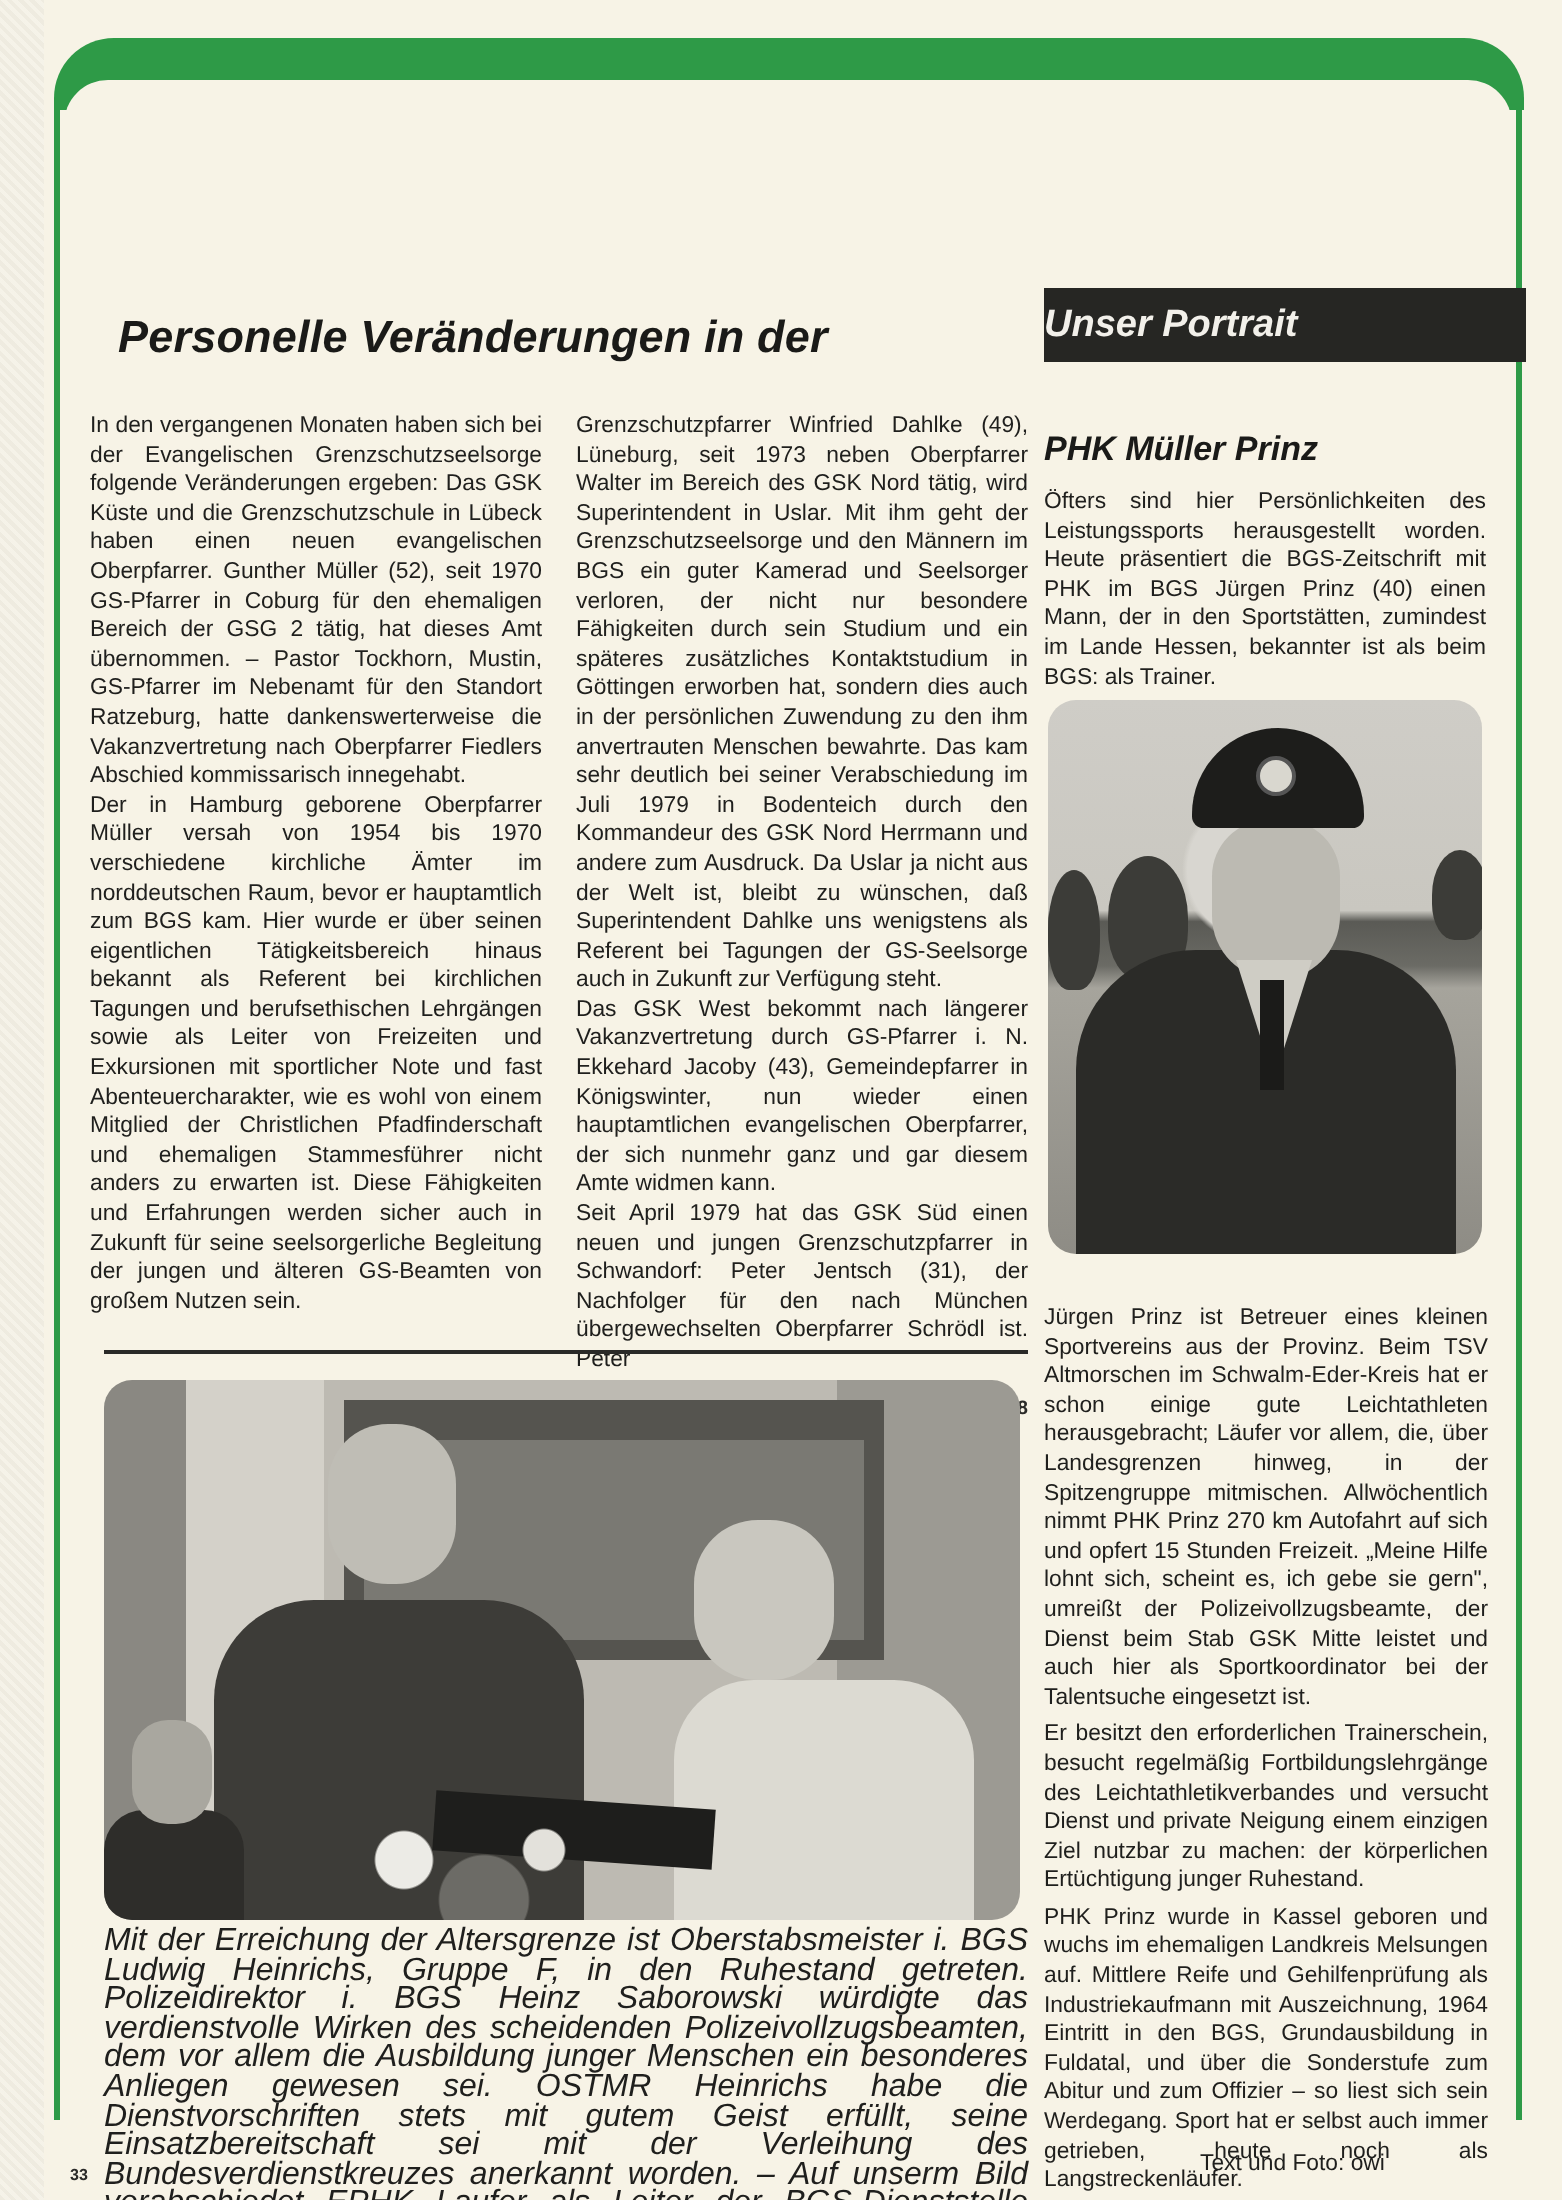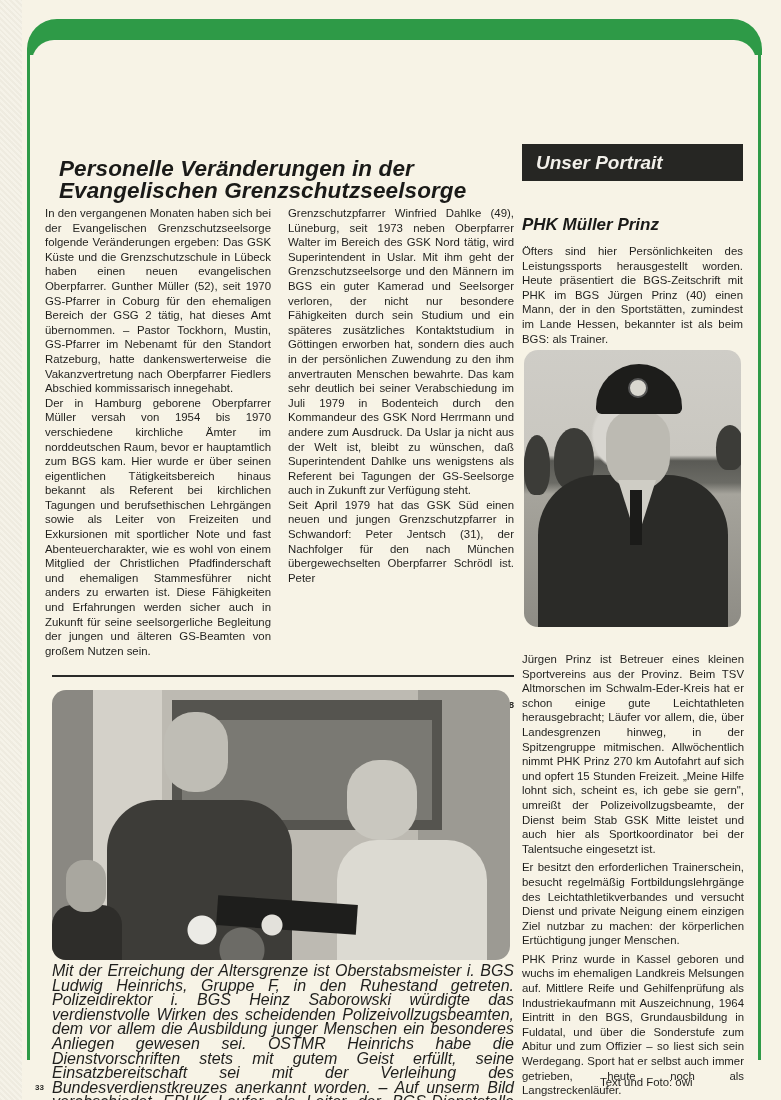--- a/index.html
+++ b/index.html
@@ -25,24 +25,24 @@
   .frame-left { position:absolute; left:27px; top:50px; width:3px; height:1010px; background:#2e9a47; }
   .frame-right { position:absolute; left:758px; top:50px; width:3px; height:1010px; background:#2e9a47; }
 
   .headline {
     position: absolute; left: 43px; top: 142px; width: 470px;
     font-weight: 900; font-style: italic; font-size: 22.5px; line-height: 22px;
     letter-spacing: 0.1px; color: #1a1a18;
   }
   .headline div { white-space: nowrap; }
   .portrait-banner {
-    position: absolute; left: 522px; top: 144px; width: 221px; height: 37px;
+    position: absolute; left: 522px; top: 144px; width: 241px; height: 37px;
     background: #262623; color: #f2f0ea;
     font-weight: 700; font-style: italic; font-size: 19px;
-    line-height: 37px; padding-left: 14px; box-sizing: border-box;
+    line-height: 37px; box-sizing: border-box;
   }
   .portrait-title {
     position: absolute; left: 522px; top: 215px;
     font-weight: 900; font-style: italic; font-size: 17px; color: #1a1a18;
   }
   .col {
     position: absolute; font-size: 11.4px; line-height: 14.6px;
     text-align: justify; color: #1f1f1d;
   }
   .col p { margin: 0; }
@@ -133,33 +133,33 @@
 
 <div class="page-edge"></div>
 
 <div class="frame-top"></div>
 <div class="frame-top-inner"></div>
 <div class="frame-left"></div>
 <div class="frame-right"></div>
 
 <h1 class="headline" style="margin:16px;">
   <div>Personelle Veränderungen in der</div>
-  <div>Evangelischen Grenzschutzseelsorge</div>
 </h1>
 
 <div class="portrait-banner">Unser Portrait</div>
 <div class="portrait-title">PHK Müller Prinz</div>
 
 <div class="col col-1">
   <p>In den vergangenen Monaten haben sich bei der Evangelischen Grenzschutzseelsorge folgende Veränderungen ergeben: Das GSK Küste und die Grenzschutzschule in Lübeck haben einen neuen evangelischen Oberpfarrer. Gunther Müller (52), seit 1970 GS-Pfarrer in Coburg für den ehemaligen Bereich der GSG 2 tätig, hat dieses Amt übernommen. – Pastor Tockhorn, Mustin, GS-Pfarrer im Nebenamt für den Standort Ratzeburg, hatte dankenswerterweise die Vakanzvertretung nach Oberpfarrer Fiedlers Abschied kommissarisch innegehabt.</p>
   <p>Der in Hamburg geborene Oberpfarrer Müller versah von 1954 bis 1970 verschiedene kirchliche Ämter im norddeutschen Raum, bevor er hauptamtlich zum BGS kam. Hier wurde er über seinen eigentlichen Tätigkeitsbereich hinaus bekannt als Referent bei kirchlichen Tagungen und berufsethischen Lehrgängen sowie als Leiter von Freizeiten und Exkursionen mit sportlicher Note und fast Abenteuercharakter, wie es wohl von einem Mitglied der Christlichen Pfadfinderschaft und ehemaligen Stammesführer nicht anders zu erwarten ist. Diese Fähigkeiten und Erfahrungen werden sicher auch in Zukunft für seine seelsorgerliche Begleitung der jungen und älteren GS-Beamten von großem Nutzen sein.</p>
 </div>
 
 <div class="col col-2">
   <p>Grenzschutzpfarrer Winfried Dahlke (49), Lüneburg, seit 1973 neben Oberpfarrer Walter im Bereich des GSK Nord tätig, wird Superintendent in Uslar. Mit ihm geht der Grenzschutzseelsorge und den Männern im BGS ein guter Kamerad und Seelsorger verloren, der nicht nur besondere Fähigkeiten durch sein Studium und ein späteres zusätzliches Kontaktstudium in Göttingen erworben hat, sondern dies auch in der persönlichen Zuwendung zu den ihm anvertrauten Menschen bewahrte. Das kam sehr deutlich bei seiner Verabschiedung im Juli 1979 in Bodenteich durch den Kommandeur des GSK Nord Herrmann und andere zum Ausdruck. Da Uslar ja nicht aus der Welt ist, bleibt zu wünschen, daß Superintendent Dahlke uns wenigstens als Referent bei Tagungen der GS-Seelsorge auch in Zukunft zur Verfügung steht.</p>
+  <p>Das GSK West bekommt nach längerer Vakanzvertretung durch GS-Pfarrer i. N. Ekkehard Jacoby (43), Gemeindepfarrer in Königswinter, nun wieder einen hauptamtlichen evangelischen Oberpfarrer, der sich nunmehr ganz und gar diesem Amte widmen kann.</p>
   <p>Seit April 1979 hat das GSK Süd einen neuen und jungen Grenzschutzpfarrer in Schwandorf: Peter Jentsch (31), der Nachfolger für den nach München übergewechselten Oberpfarrer Schrödl ist. Peter</p>
 </div>
 <div class="continued">Schluß Seite 48</div>
 <div class="rule"></div>
 
 <div class="col col-3a">
   <p>Öfters sind hier Persönlichkeiten des Leistungssports herausgestellt worden. Heute präsentiert die BGS-Zeitschrift mit PHK im BGS Jürgen Prinz (40) einen Mann, der in den Sportstätten, zumindest im Lande Hessen, bekannter ist als beim BGS: als Trainer.</p>
 </div>
 
 <div class="photo photo-portrait">
@@ -169,21 +169,21 @@
   <div class="body"></div>
   <div class="face"></div>
   <div class="cap"></div>
   <div class="cap-badge"></div>
   <div class="shirt"></div>
   <div class="tie"></div>
 </div>
 
 <div class="col col-3b">
   <p>Jürgen Prinz ist Betreuer eines kleinen Sportvereins aus der Provinz. Beim TSV Altmorschen im Schwalm-Eder-Kreis hat er schon einige gute Leichtathleten herausgebracht; Läufer vor allem, die, über Landesgrenzen hinweg, in der Spitzengruppe mitmischen. Allwöchentlich nimmt PHK Prinz 270 km Autofahrt auf sich und opfert 15 Stunden Freizeit. „Meine Hilfe lohnt sich, scheint es, ich gebe sie gern", umreißt der Polizeivollzugsbeamte, der Dienst beim Stab GSK Mitte leistet und auch hier als Sportkoordinator bei der Talentsuche eingesetzt ist.</p>
-  <p>Er besitzt den erforderlichen Trainerschein, besucht regelmäßig Fortbildungslehrgänge des Leichtathletikverbandes und versucht Dienst und private Neigung einem einzigen Ziel nutzbar zu machen: der körperlichen Ertüchtigung junger Menschen.</p>
+  <p>Er besitzt den erforderlichen Trainerschein, besucht regelmäßig Fortbildungslehrgänge des Leichtathletikverbandes und versucht Dienst und private Neigung einem einzigen Ziel nutzbar zu machen: der körperlichen Ertüchtigung junger Ruhestand.</p>
   <p>PHK Prinz wurde in Kassel geboren und wuchs im ehemaligen Landkreis Melsungen auf. Mittlere Reife und Gehilfenprüfung als Industriekaufmann mit Auszeichnung, 1964 Eintritt in den BGS, Grundausbildung in Fuldatal, und über die Sonderstufe zum Abitur und zum Offizier – so liest sich sein Werdegang. Sport hat er selbst auch immer getrieben, heute noch als Langstreckenläufer.</p>
 </div>
 <div class="credit">Text und Foto: owi</div>
 
 <div class="photo photo-group">
   <div class="building"></div>
   <div class="building2"></div>
   <div class="man1"></div>
   <div class="head1"></div>
   <div class="man2"></div>

